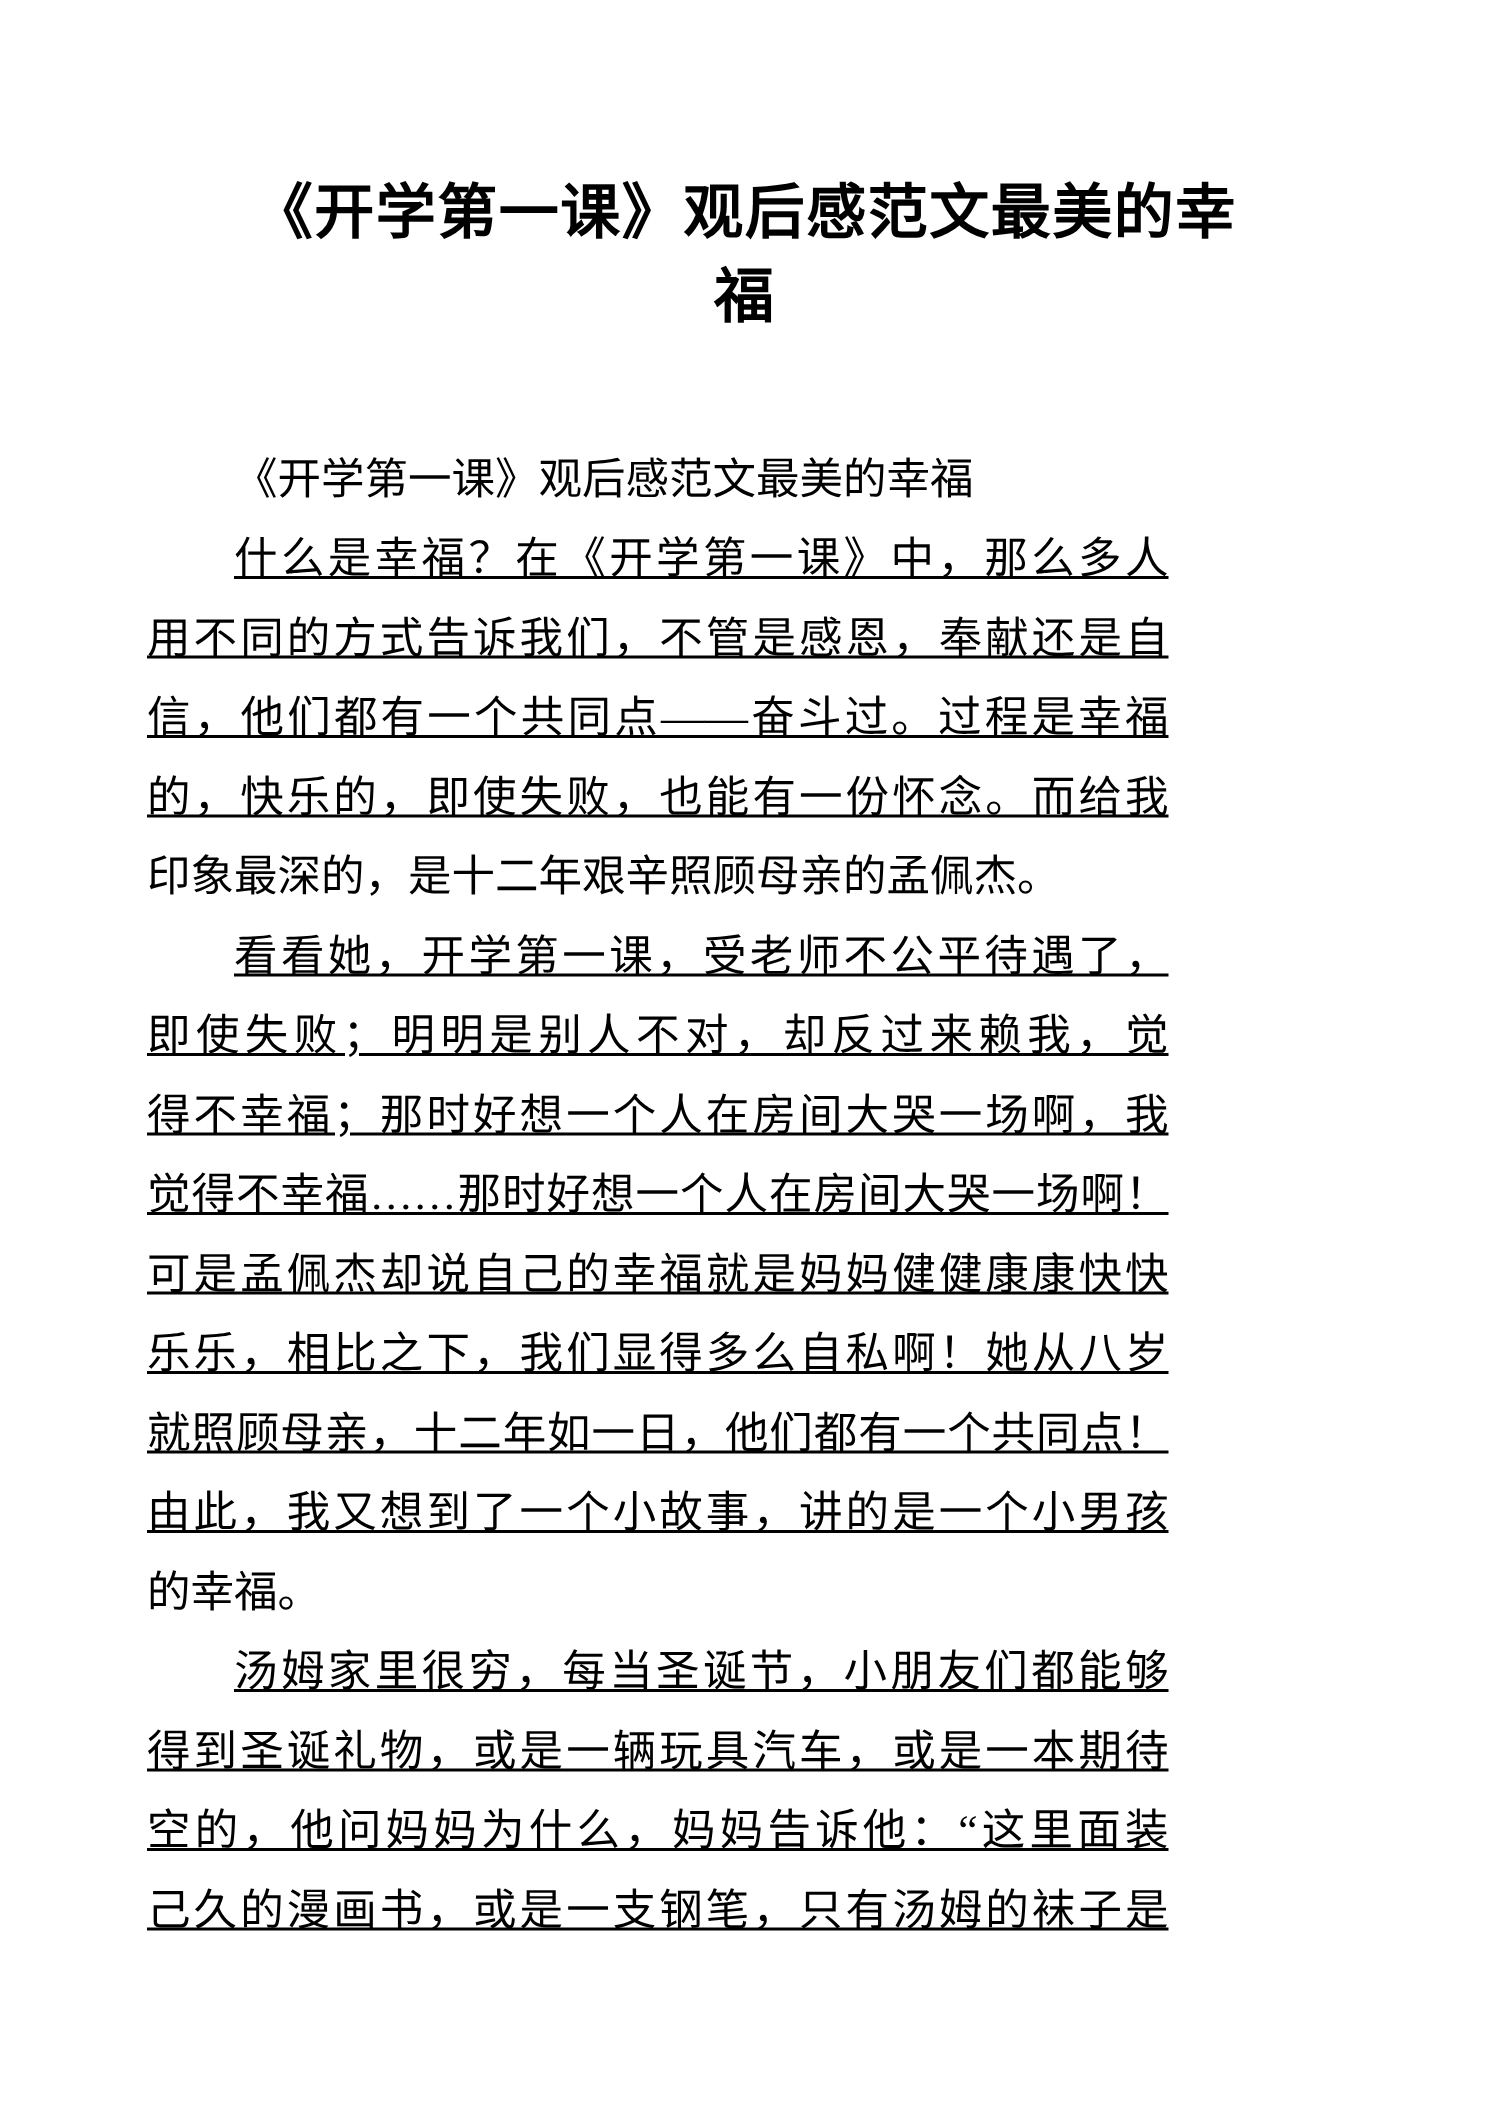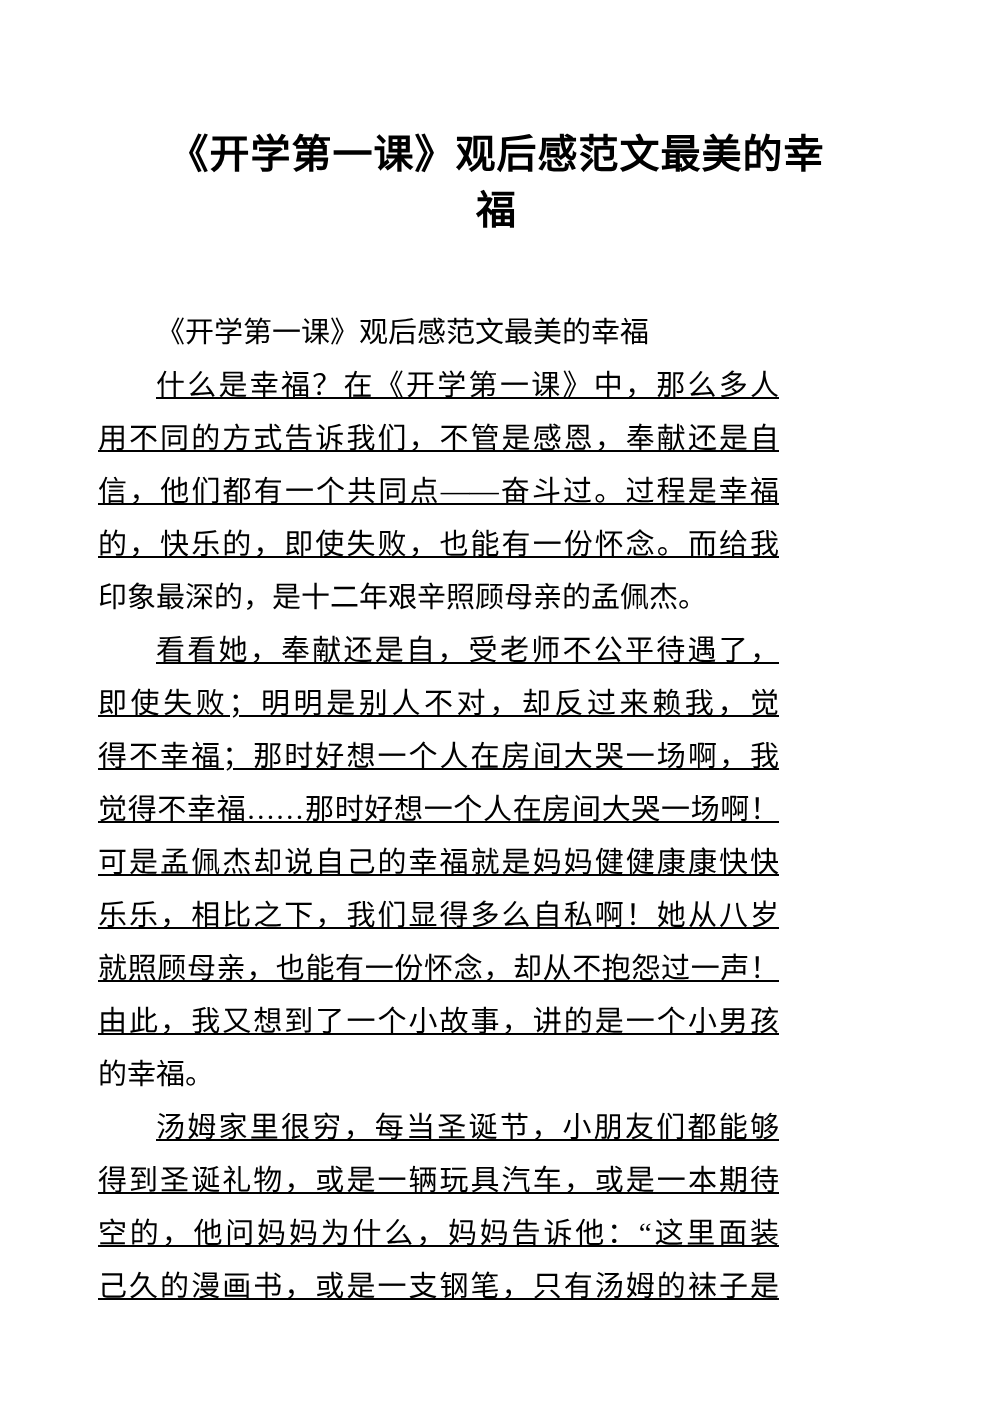--- a/index.html
+++ b/index.html
@@ -10,21 +10,21 @@
     overflow: hidden;
   }
   .page {
     position: relative;
     width: 993px;
     height: 1404px;
     background: #ffffff;
     color: #000000;
   }
   .doc-title {
-    margin: 16px;
+    margin: 4px;
     padding-top: 110px;
     text-align: center;
     font-family: "Liberation Sans", "DejaVu Sans", sans-serif;
     font-weight: 700;
     font-size: 40px;
     line-height: 56px;
     color: #000000;
     letter-spacing: 1px;
   }
   .doc-body {
@@ -63,27 +63,27 @@
     <div>福</div>
   </h1>
 
   <div class="doc-body">
     <div class="line indent">《开学第一课》观后感范文最美的幸福</div>
     <div class="line indent fill">什么是幸福？在《开学第一课》中，那么多人</div>
     <div class="line fill">用不同的方式告诉我们，不管是感恩，奉献还是自</div>
     <div class="line fill">信，他们都有一个共同点——奋斗过。过程是幸福</div>
     <div class="line fill">的，快乐的，即使失败，也能有一份怀念。而给我</div>
     <div class="line">印象最深的，是十二年艰辛照顾母亲的孟佩杰。</div>
-    <div class="line indent fill">看看她，奉献还是自，受老师不公平待遇了，</div>
+    <div class="line indent fill">看看她，开学第一课，受老师不公平待遇了，</div>
     <div class="line fill">即使失败；明明是别人不对，却反过来赖我，觉</div>
     <div class="line fill">得不幸福；那时好想一个人在房间大哭一场啊，我</div>
     <div class="line fill">觉得不幸福……那时好想一个人在房间大哭一场啊！</div>
     <div class="line fill">可是孟佩杰却说自己的幸福就是妈妈健健康康快快</div>
     <div class="line fill">乐乐，相比之下，我们显得多么自私啊！她从八岁</div>
-    <div class="line fill">就照顾母亲，也能有一份怀念，却从不抱怨过一声！</div>
+    <div class="line fill">就照顾母亲，十二年如一日，他们都有一个共同点！</div>
     <div class="line fill">由此，我又想到了一个小故事，讲的是一个小男孩</div>
     <div class="line">的幸福。</div>
     <div class="line indent fill">汤姆家里很穷，每当圣诞节，小朋友们都能够</div>
     <div class="line fill">得到圣诞礼物，或是一辆玩具汽车，或是一本期待</div>
     <div class="line fill">空的，他问妈妈为什么，妈妈告诉他：“这里面装</div>
     <div class="line fill">己久的漫画书，或是一支钢笔，只有汤姆的袜子是</div>
   </div>
 
 </div>
 

